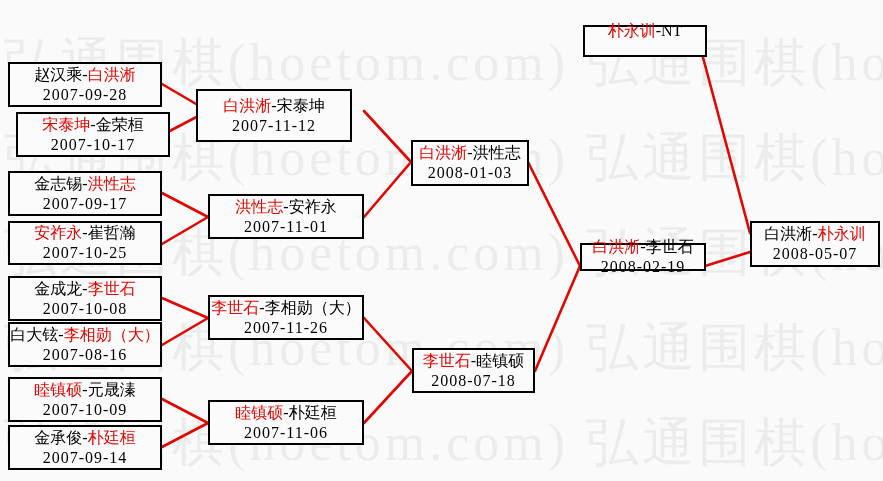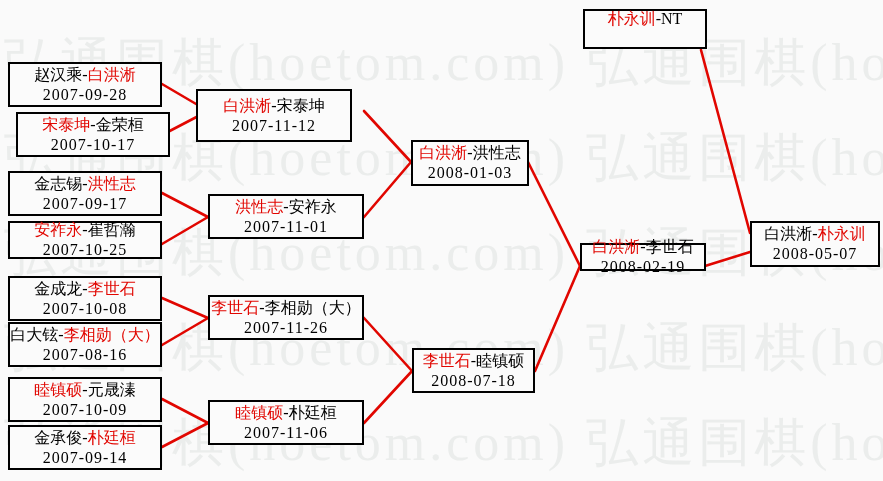--- a/index.html
+++ b/index.html
@@ -99,21 +99,21 @@
   <div class="date">2007-09-28</div>
 </div>
 <div class="match" style="left:16px;top:112px;width:154px;height:45px">
   <div class="players"><span class="p1 win">宋泰坤</span><span class="sep">-</span><span class="p2">金荣桓</span></div>
   <div class="date">2007-10-17</div>
 </div>
 <div class="match" style="left:8px;top:171px;width:154px;height:45px">
   <div class="players"><span class="p1">金志锡</span><span class="sep">-</span><span class="p2 win">洪性志</span></div>
   <div class="date">2007-09-17</div>
 </div>
-<div class="match" style="left:8px;top:221px;width:154px;height:38px">
+<div class="match" style="left:8px;top:221px;width:154px;height:44px">
   <div class="players"><span class="p1 win">安祚永</span><span class="sep">-</span><span class="p2">崔哲瀚</span></div>
   <div class="date">2007-10-25</div>
 </div>
 <div class="match" style="left:8px;top:276px;width:154px;height:45px">
   <div class="players"><span class="p1">金成龙</span><span class="sep">-</span><span class="p2 win">李世石</span></div>
   <div class="date">2007-10-08</div>
 </div>
 <div class="match" style="left:8px;top:322px;width:154px;height:45px">
   <div class="players"><span class="p1">白大铉</span><span class="sep">-</span><span class="p2 win">李相勋（大）</span></div>
   <div class="date">2007-08-16</div>
@@ -151,21 +151,21 @@
 <div class="match" style="left:412px;top:348px;width:123px;height:45px">
   <div class="players"><span class="p1 win">李世石</span><span class="sep">-</span><span class="p2">睦镇硕</span></div>
   <div class="date">2008-07-18</div>
 </div>
 
 <div class="match" style="left:580px;top:243px;width:126px;height:28px">
   <div class="players"><span class="p1 win">白洪淅</span><span class="sep">-</span><span class="p2">李世石</span></div>
   <div class="date">2008-02-19</div>
 </div>
 
-<div class="match" style="left:583px;top:9px;width:124px;height:40px">
+<div class="match" style="left:583px;top:25px;width:124px;height:32px">
   <div class="players"><span class="p1 win">朴永训</span><span class="sep">-</span><span class="p2">NT</span></div>
   <div class="date"></div>
 </div>
 
 <div class="match" style="left:750px;top:221px;width:130px;height:46px">
   <div class="players"><span class="p1">白洪淅</span><span class="sep">-</span><span class="p2 win">朴永训</span></div>
   <div class="date">2008-05-07</div>
 </div>
 
 </body></html>

